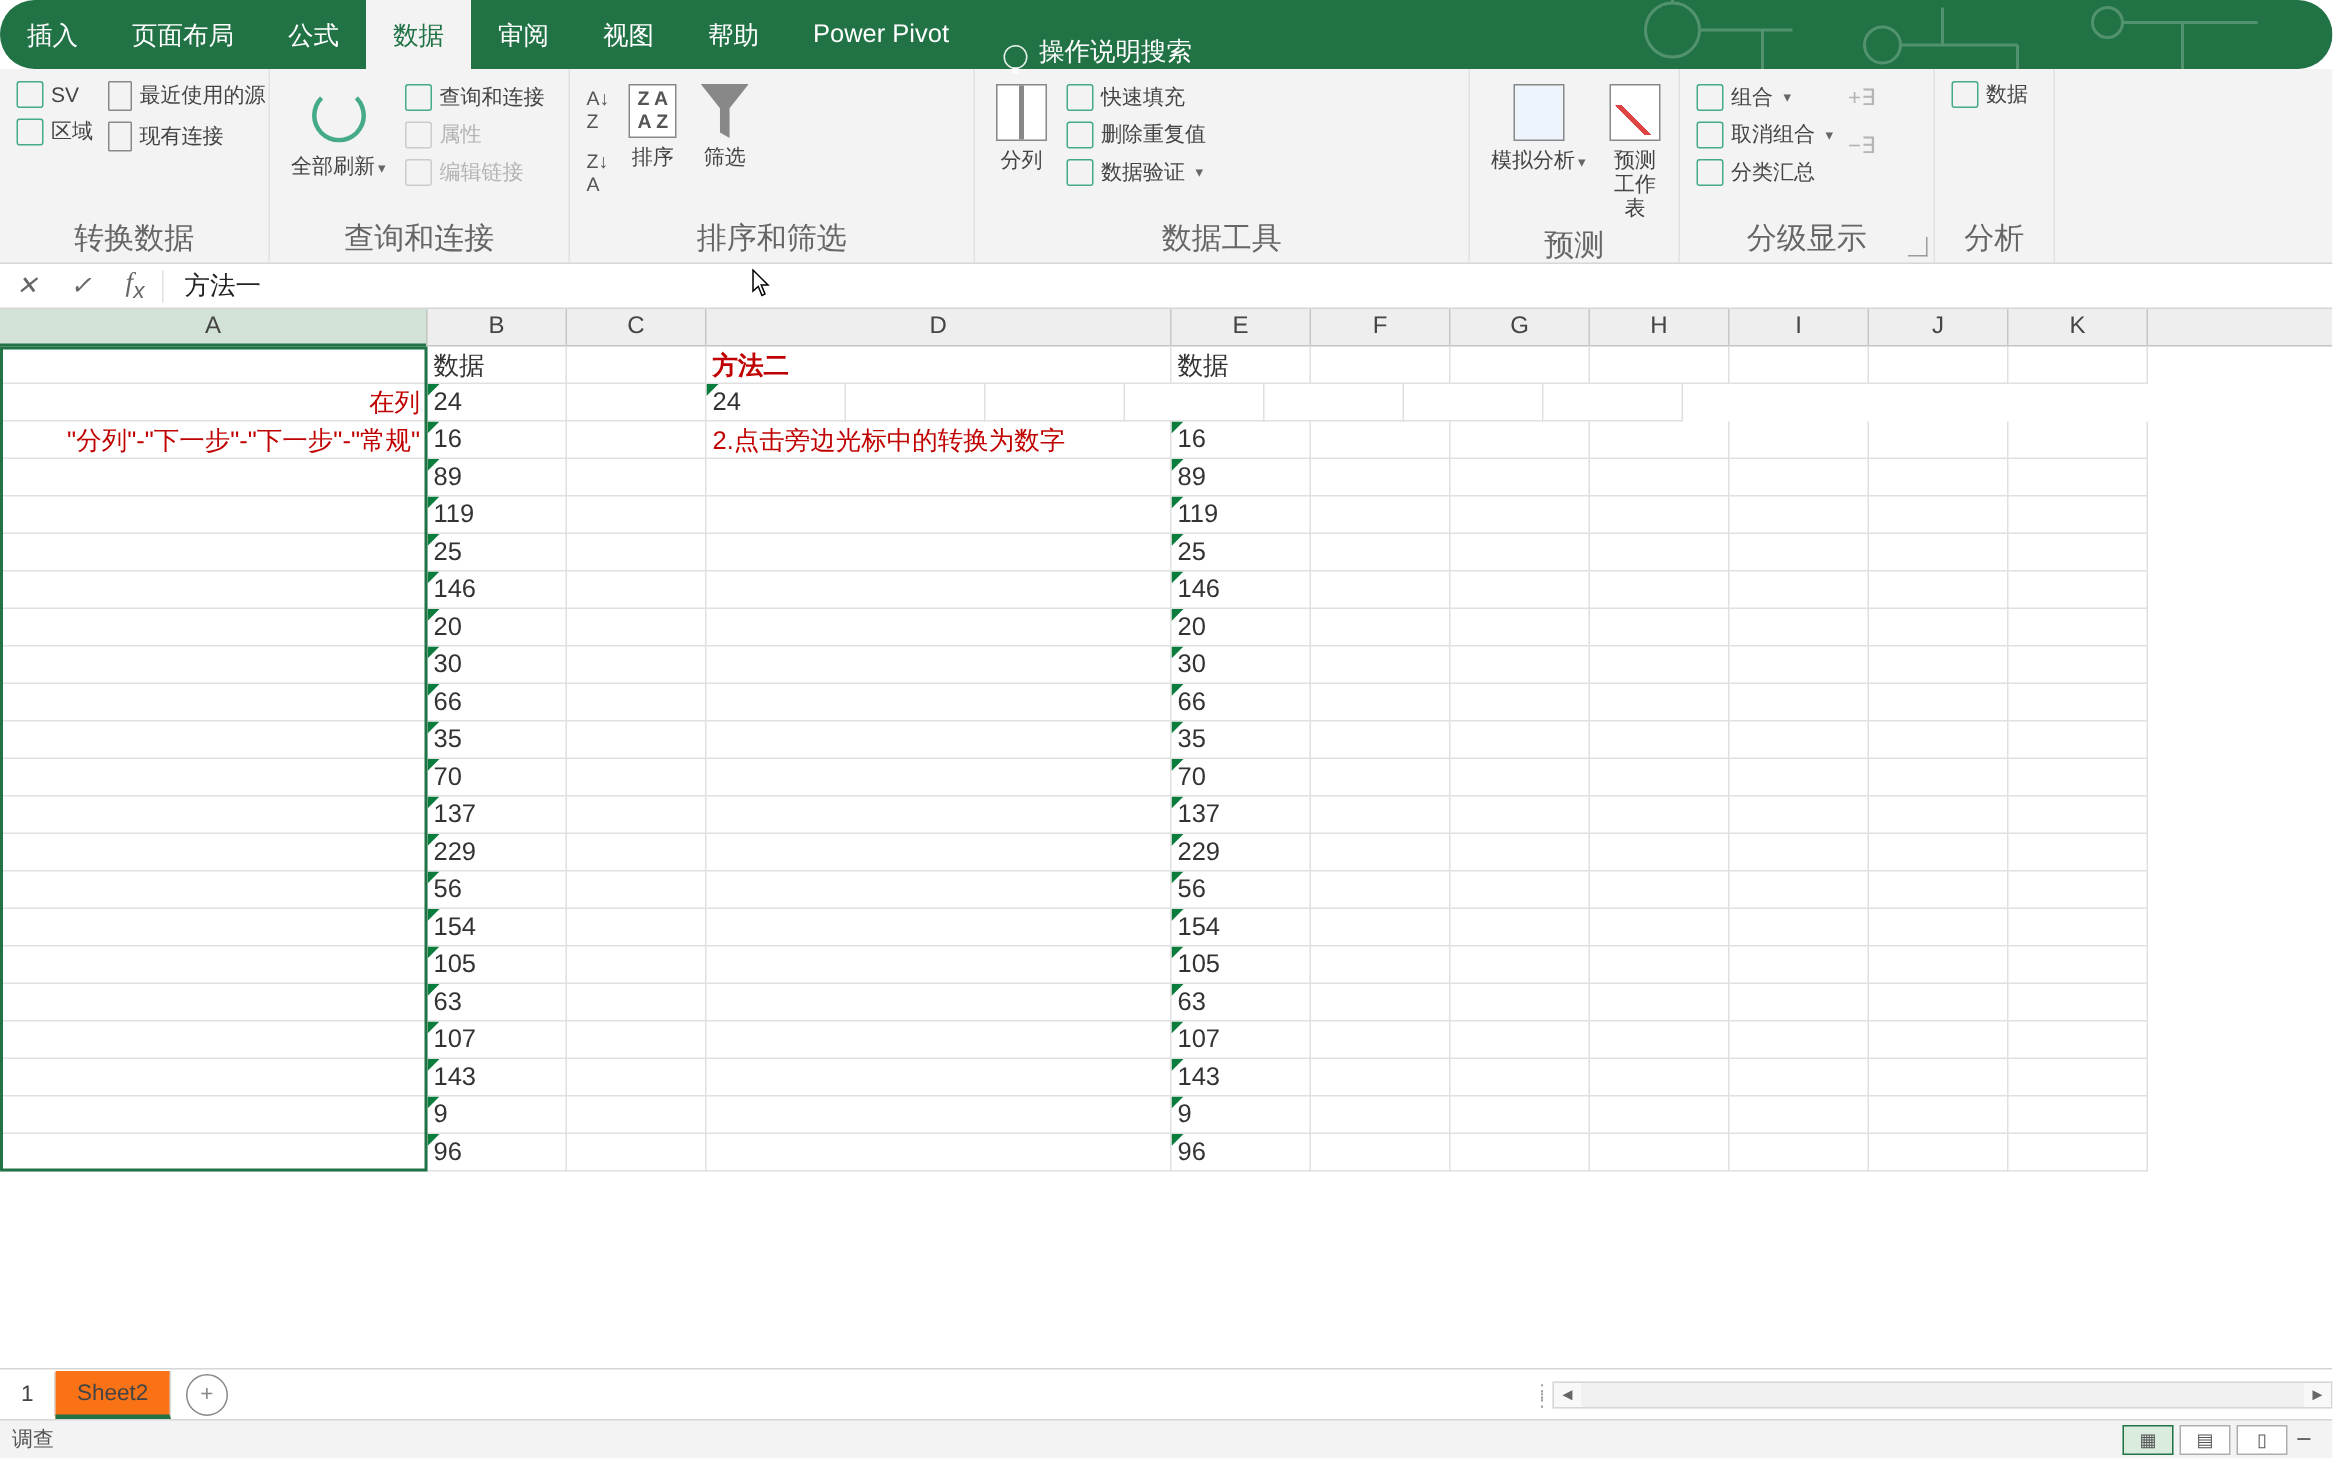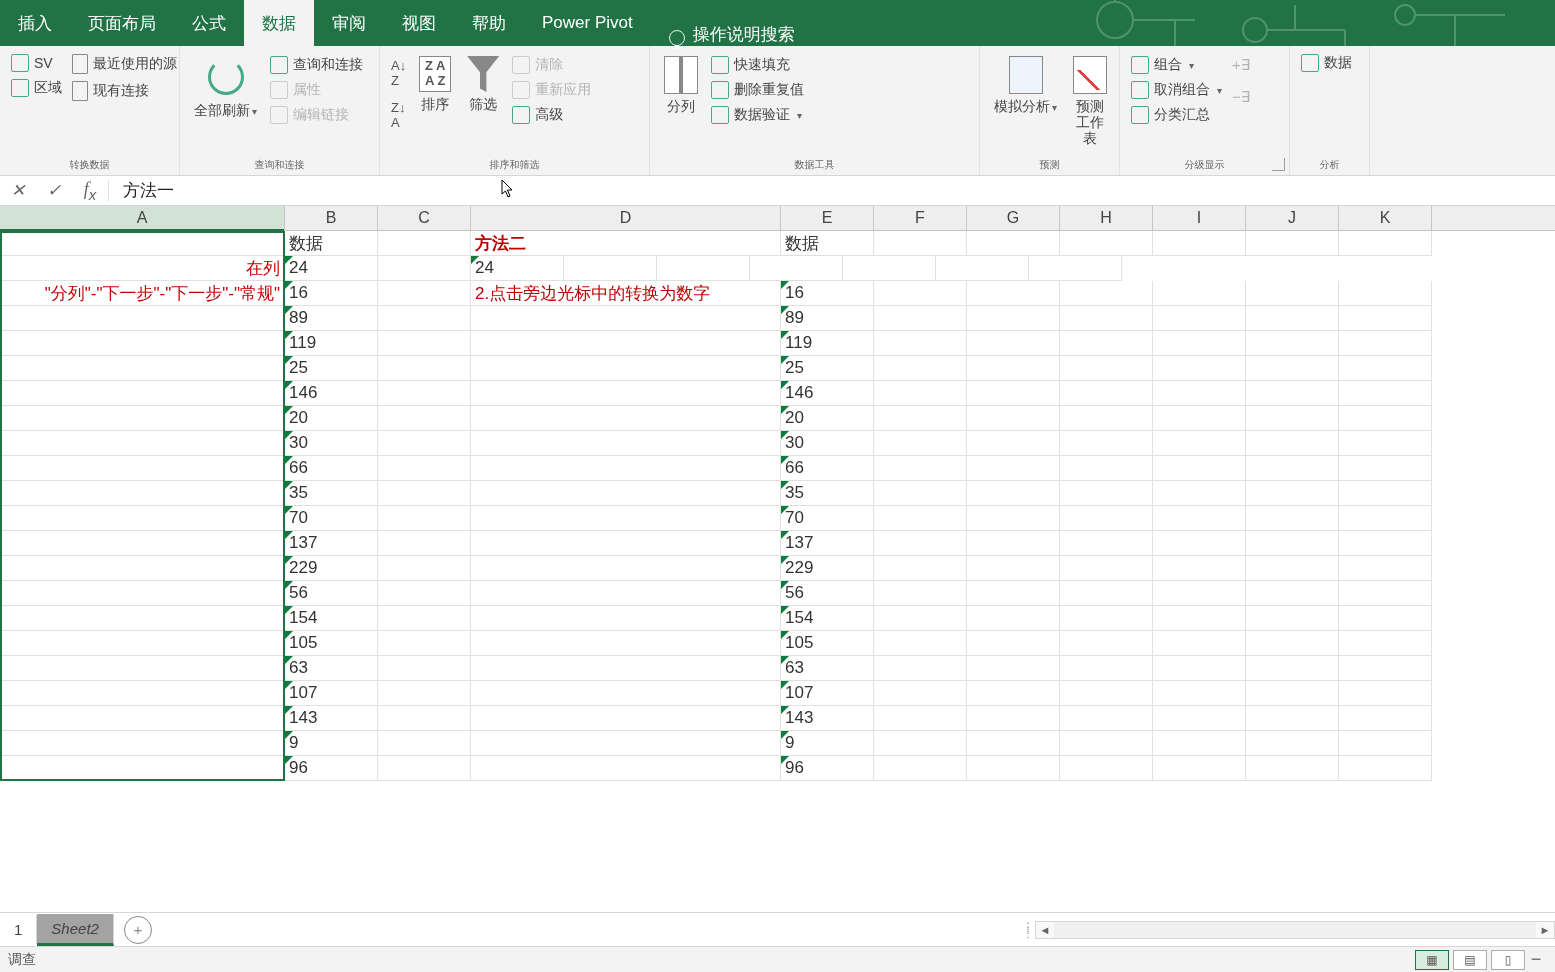--- a/index.html
+++ b/index.html
@@ -1,30 +1,30 @@
 <!DOCTYPE html>
 <html><head>
 <meta charset="utf-8">
 <style>
 * { margin:0; padding:0; box-sizing:border-box; font-family:"Microsoft YaHei","Segoe UI",sans-serif; }
 body { background:#fff; width:1555px; height:972px; overflow:hidden; position:relative; }
 
 
-.tabs { display:flex; background:#217346; height:46px; align-items:stretch; color:#fff; font-size:17px; }
+.tabs { display:flex; background:#217346; height:46px; align-items:stretch; color:#fff; font-size:17px;border-radius:23px; }
 .tab { padding:0 18px; display:flex; align-items:center; cursor:pointer; white-space:nowrap; }
 .tab.active { background:#f3f3f3; color:#217346; }
 .tab.search { display:flex; align-items:flex-end; gap:8px; }
 .bulb { width:16px; height:16px; border:1.5px solid rgba(255,255,255,.9); border-radius:50%; position:relative; }
 .bulb::after { content:""; position:absolute; bottom:-4px; left:5px; width:4px; height:4px; background:rgba(255,255,255,.9); }
 .circuit { position:absolute; top:0; right:0; width:500px; height:46px; opacity:.22; pointer-events:none; }
 
 
 .ribbon { background:#f3f3f3; height:130px; display:flex; border-bottom:1px solid #d6d6d6; font-size:14px; color:#444; }
 .grp { border-right:1px solid #e2e2e2; padding:6px 8px 0; display:flex; flex-direction:column; justify-content:space-between; position:relative; }
-.grp-label { text-align:center; color:#666; font-size:10px; padding:4px 0 3px; }
+.grp-label { text-align:center; color:#666; font-size:20px; padding:4px 0 3px; }
 .row { display:flex; align-items:flex-start; gap:4px; }
 .col { display:flex; flex-direction:column; gap:3px; }
 .btn { display:flex; align-items:center; gap:5px; padding:2px 3px; cursor:pointer; white-space:nowrap; }
 .btn.dim { color:#b4b4b4; }
 .btn.big { flex-direction:column; gap:4px; padding:4px 6px 0; text-align:center; line-height:1.15; }
 .btn .caret { font-size:10px; color:#666; margin-left:2px; }
 .icn { display:inline-block; flex-shrink:0; }
 .i-sm { width:18px; height:18px; border:1.5px solid #4a8; border-radius:2px; position:relative; }
 .i-page { width:16px; height:20px; border:1.5px solid #888; border-radius:1px; position:relative; }
 .i-big { width:38px; height:42px; display:flex; align-items:center; justify-content:center; position:relative; }
@@ -54,21 +54,21 @@
 .row-g { display:flex; height:25px; }
 .cell { border-right:1px solid #e0e0e0; border-bottom:1px solid #e0e0e0; padding:0 4px; font-size:17px; color:#333; display:flex; align-items:center; position:relative; overflow:hidden; white-space:nowrap; }
 .cell.red { color:#c00000; }
 .tri { position:absolute; top:0; left:0; width:0; height:0; border-left:8px solid #0a7c3c; border-bottom:8px solid transparent; }
 .sel-border { position:absolute; border:2px solid #217346; pointer-events:none; }
 .cursor { position:absolute; left:501px; top:179px; width:14px; height:20px; pointer-events:none; z-index:100; }
 
 
 .sheettabs { height:34px; background:#fff; display:flex; align-items:center; border-top:1px solid #d6d6d6; font-size:15px; }
 .sh-tab { padding:6px 14px; border-right:1px solid #d6d6d6; cursor:pointer; color:#444; }
-.sh-tab.active { border-bottom:3px solid #217346; background:#a3a3a3; font-weight:500;font-style:italic; }
+.sh-tab.active { border-bottom:3px solid #217346; background:#f97316; font-weight:500; }
 .sh-add { width:28px; height:28px; border:1.5px solid #888; border-radius:50%; margin-left:10px; display:flex; align-items:center; justify-content:center; color:#888; cursor:pointer; }
 .sh-spacer { flex:1; }
 .sh-handle { width:14px; color:#999; font-size:12px; text-align:center; line-height:6px; }
 .hscroll { flex:0 0 520px; height:18px; background:#f0f0f0; border:1px solid #d6d6d6; display:flex; }
 .hscroll-btn { width:18px; cursor:pointer; display:flex; align-items:center; justify-content:center; font-size:11px; color:#666; background:#f8f8f8; }
 
 
 .status { height:26px; background:#f3f3f3; display:flex; align-items:center; padding:0 8px; font-size:14px; color:#555; border-top:1px solid #d6d6d6; }
 .status .spacer { flex:1; }
 .view-btn { width:34px; height:20px; border:1px solid #adadad; margin-left:4px; display:flex; align-items:center; justify-content:center; cursor:pointer; font-size:12px; background:#fff; }
@@ -160,34 +160,20 @@
           </div>
       </div>
       <div class="btn big">
           <span class="i-sort">Z A<br>A Z</span>
           <span>排序</span>
         </div>
       <div class="btn big">
           <span class="i-funnel"></span>
           <span>筛选</span>
         </div>
-      <div class="col" style="margin-top:2px">
-        <div class="btn dim">
-            <span class="icn i-sm" style="border-color:#ccc"></span>
-            <span>清除</span>
-          </div>
-        <div class="btn dim">
-            <span class="icn i-sm" style="border-color:#ccc"></span>
-            <span>重新应用</span>
-          </div>
-        <div class="btn">
-            <span class="icn i-sm"></span>
-            <span>高级</span>
-          </div>
-      </div>
     </div>
     <div class="grp-label">排序和筛选</div>
   </div>
 
   <div class="grp" style="width:330px">
     <div class="row">
       <div class="btn big">
           <span class="i-split"></span>
           <span>分列</span>
         </div>

